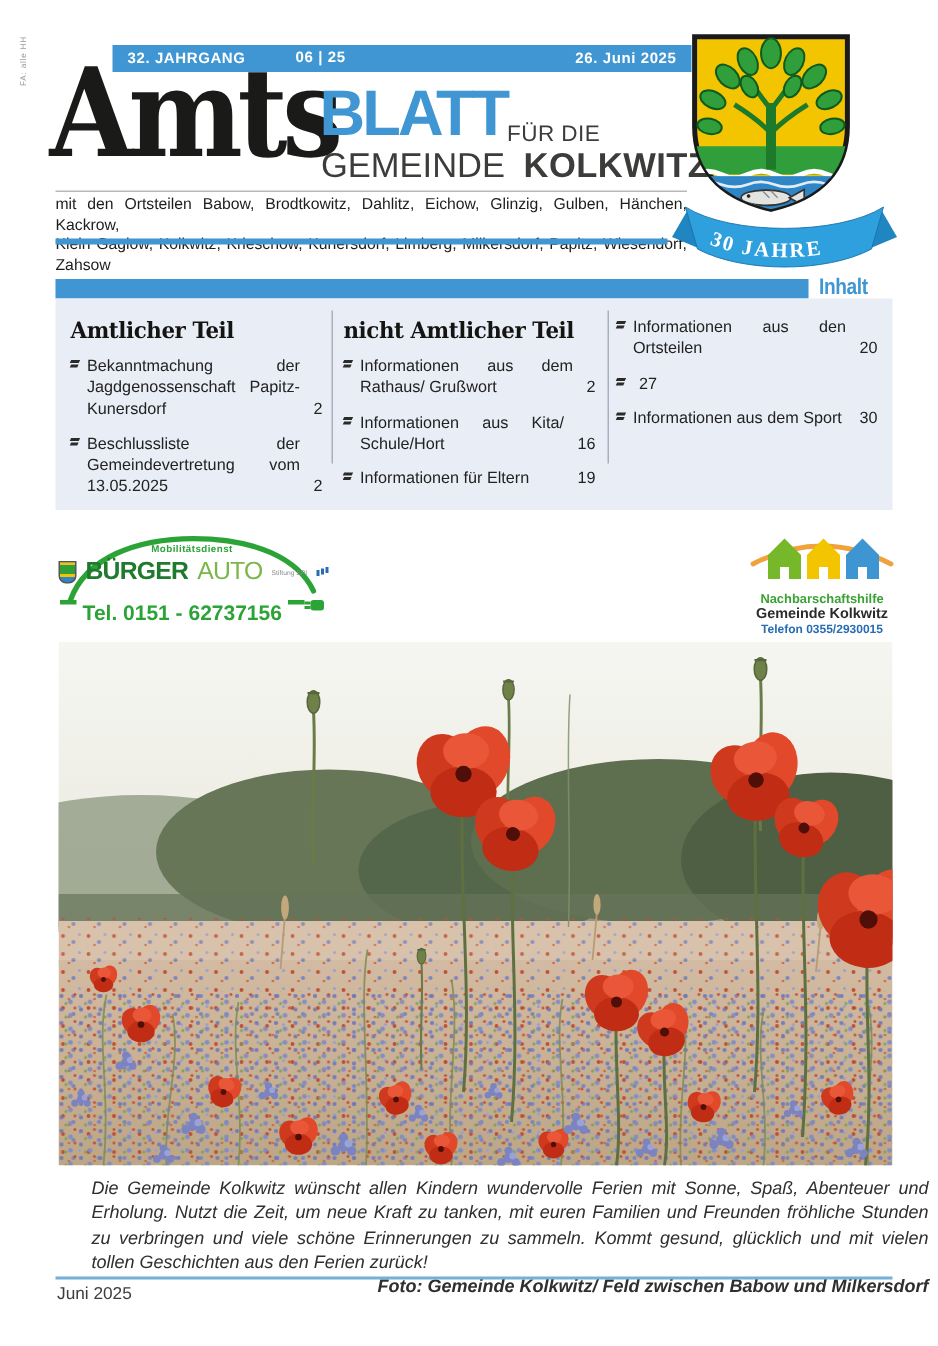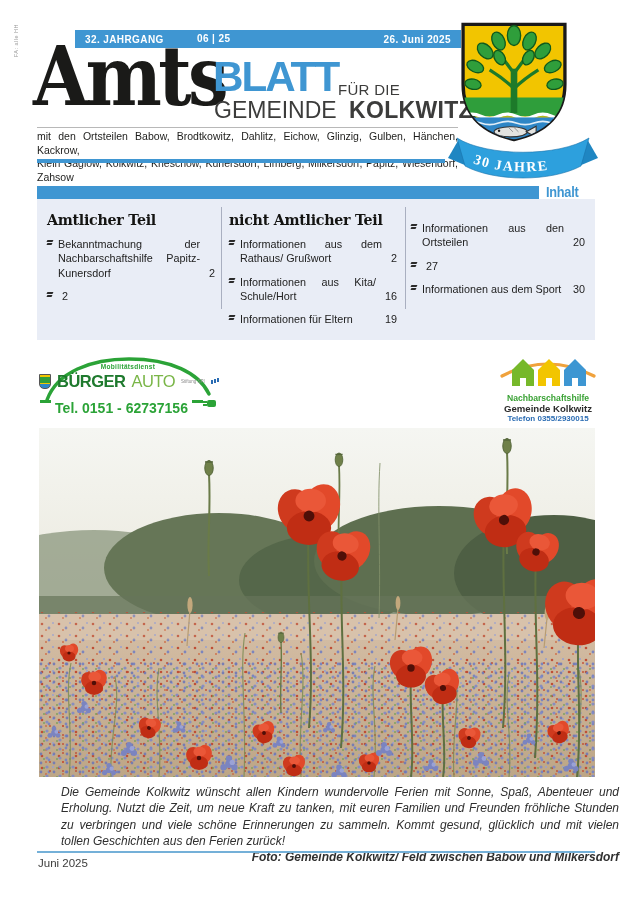--- a/index.html
+++ b/index.html
@@ -35,21 +35,21 @@
   .ribbon{position:absolute;left:447px;top:134px;width:152px;height:46px;z-index:2;}
 
   
   .toc-bar{position:absolute;left:37px;top:186px;width:502px;height:13px;background:var(--accent-blue);}
   .toc-bar-label{position:absolute;left:546px;top:183px;font-size:15px;font-weight:800;
     color:var(--accent-blue);transform:scaleX(.85);transform-origin:left top;letter-spacing:-.3px;}
   .toc-panel{position:absolute;left:37px;top:199px;width:558px;height:141px;background:var(--toc-bg);}
   .toc-col{position:absolute;top:12px;}
   .toc-col.c1{left:10px;width:168px;}
   .toc-col.c2{left:192px;width:168px;}
-  .toc-col.c3{left:374px;width:174px;top:22px;}
+  .toc-col.c3{left:374px;width:174px;top:12px;}
   .toc-heading{font-family:"DejaVu Serif",serif;font-weight:700;font-size:15px;
     letter-spacing:-.3px;color:#141412;margin-bottom:8px;transform:scaleX(.95);transform-origin:left top;}
   .toc-item{display:flex;gap:5px;margin-bottom:9px;font-size:10.8px;line-height:1.32;color:#222;}
   .blt{width:6px;height:8px;position:relative;flex:none;margin-top:3px;}
   .blt::before,.blt::after{content:"";position:absolute;left:0;height:1.8px;background:#2b2b2b;transform:skewX(-25deg);}
   .blt::before{top:0;width:6px;} .blt::after{top:3.2px;width:4.6px;}
   .toc-text{flex:1;text-align:justify;}
   .toc-page{align-self:flex-end;padding-left:4px;}
   .vdiv{position:absolute;top:8px;height:102px;width:1px;background:#a9afc0;}
   .vd1{left:184px;} .vd2{left:368px;}
@@ -171,25 +171,26 @@
   <div class="toc-bar"></div>
   <div class="toc-bar-label">Inhalt</div>
   <div class="toc-panel">
     <div class="vdiv vd1"></div>
     <div class="vdiv vd2"></div>
 
     <div class="toc-col c1">
       <div class="toc-heading">Amtlicher Teil</div>
       <div class="toc-item">
         <span class="blt"></span>
-        <span class="toc-text">Bekanntmachung der Nachbarschaftshilfe Papitz-Kunersdorf</span>
+        <span class="toc-text">Bekanntmachung der Jagdgenossenschaft Papitz-Kunersdorf</span>
         <span class="toc-page">2</span>
       </div>
       <div class="toc-item">
         <span class="blt"></span>
+        <span class="toc-text">Beschlussliste der Gemeindevertretung vom 13.05.2025</span>
         <span class="toc-page">2</span>
       </div>
     </div>
 
     <div class="toc-col c2">
       <div class="toc-heading">nicht Amtlicher Teil</div>
       <div class="toc-item">
         <span class="blt"></span>
         <span class="toc-text">Informationen aus dem Rathaus/ Grußwort</span>
         <span class="toc-page">2</span>

